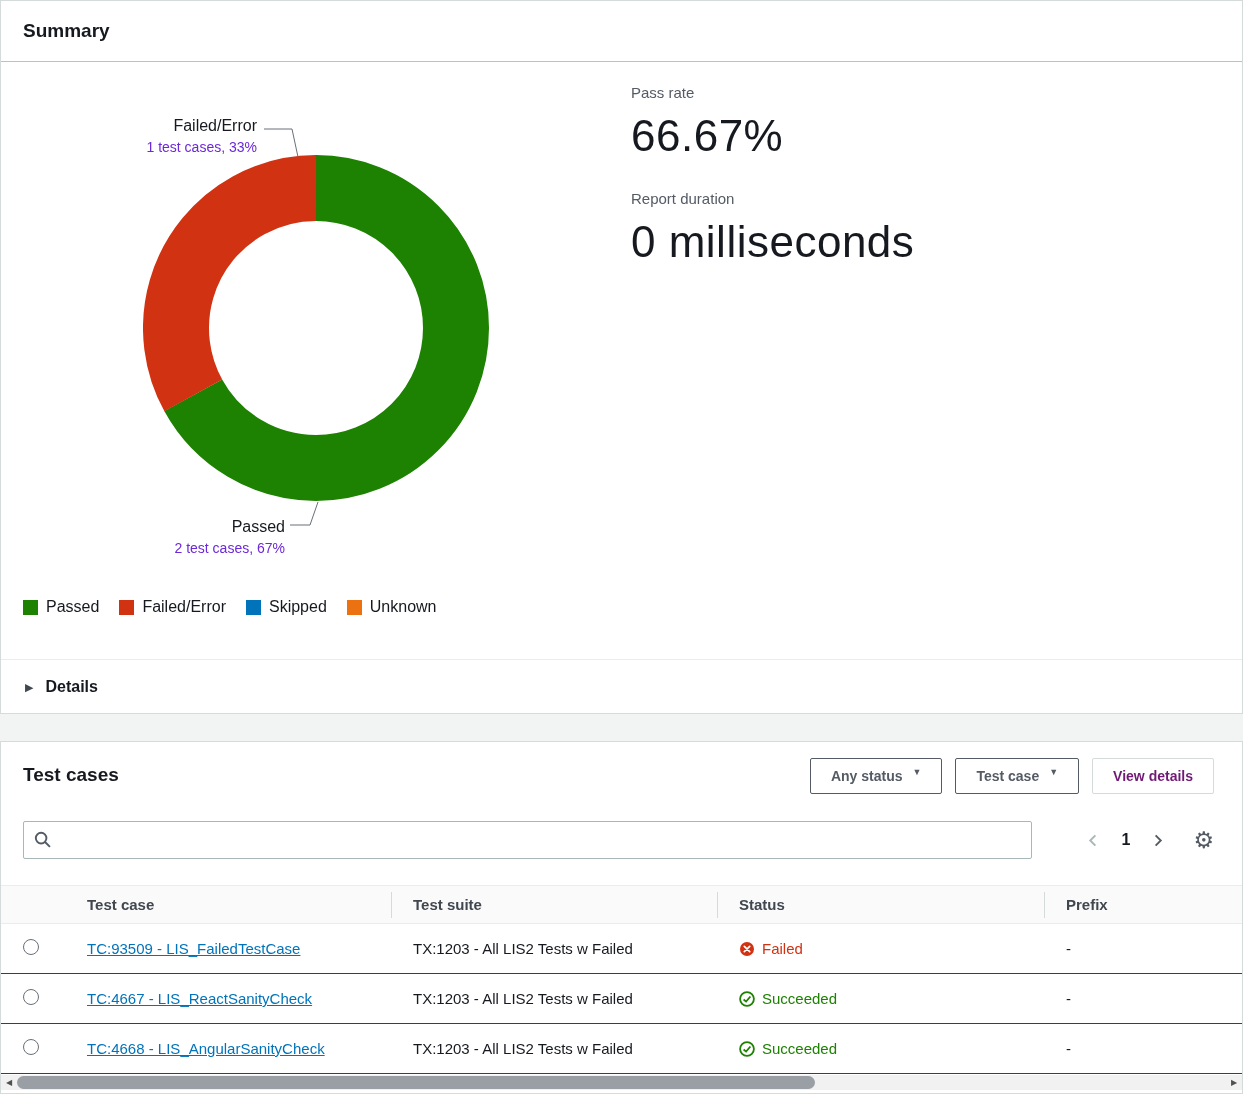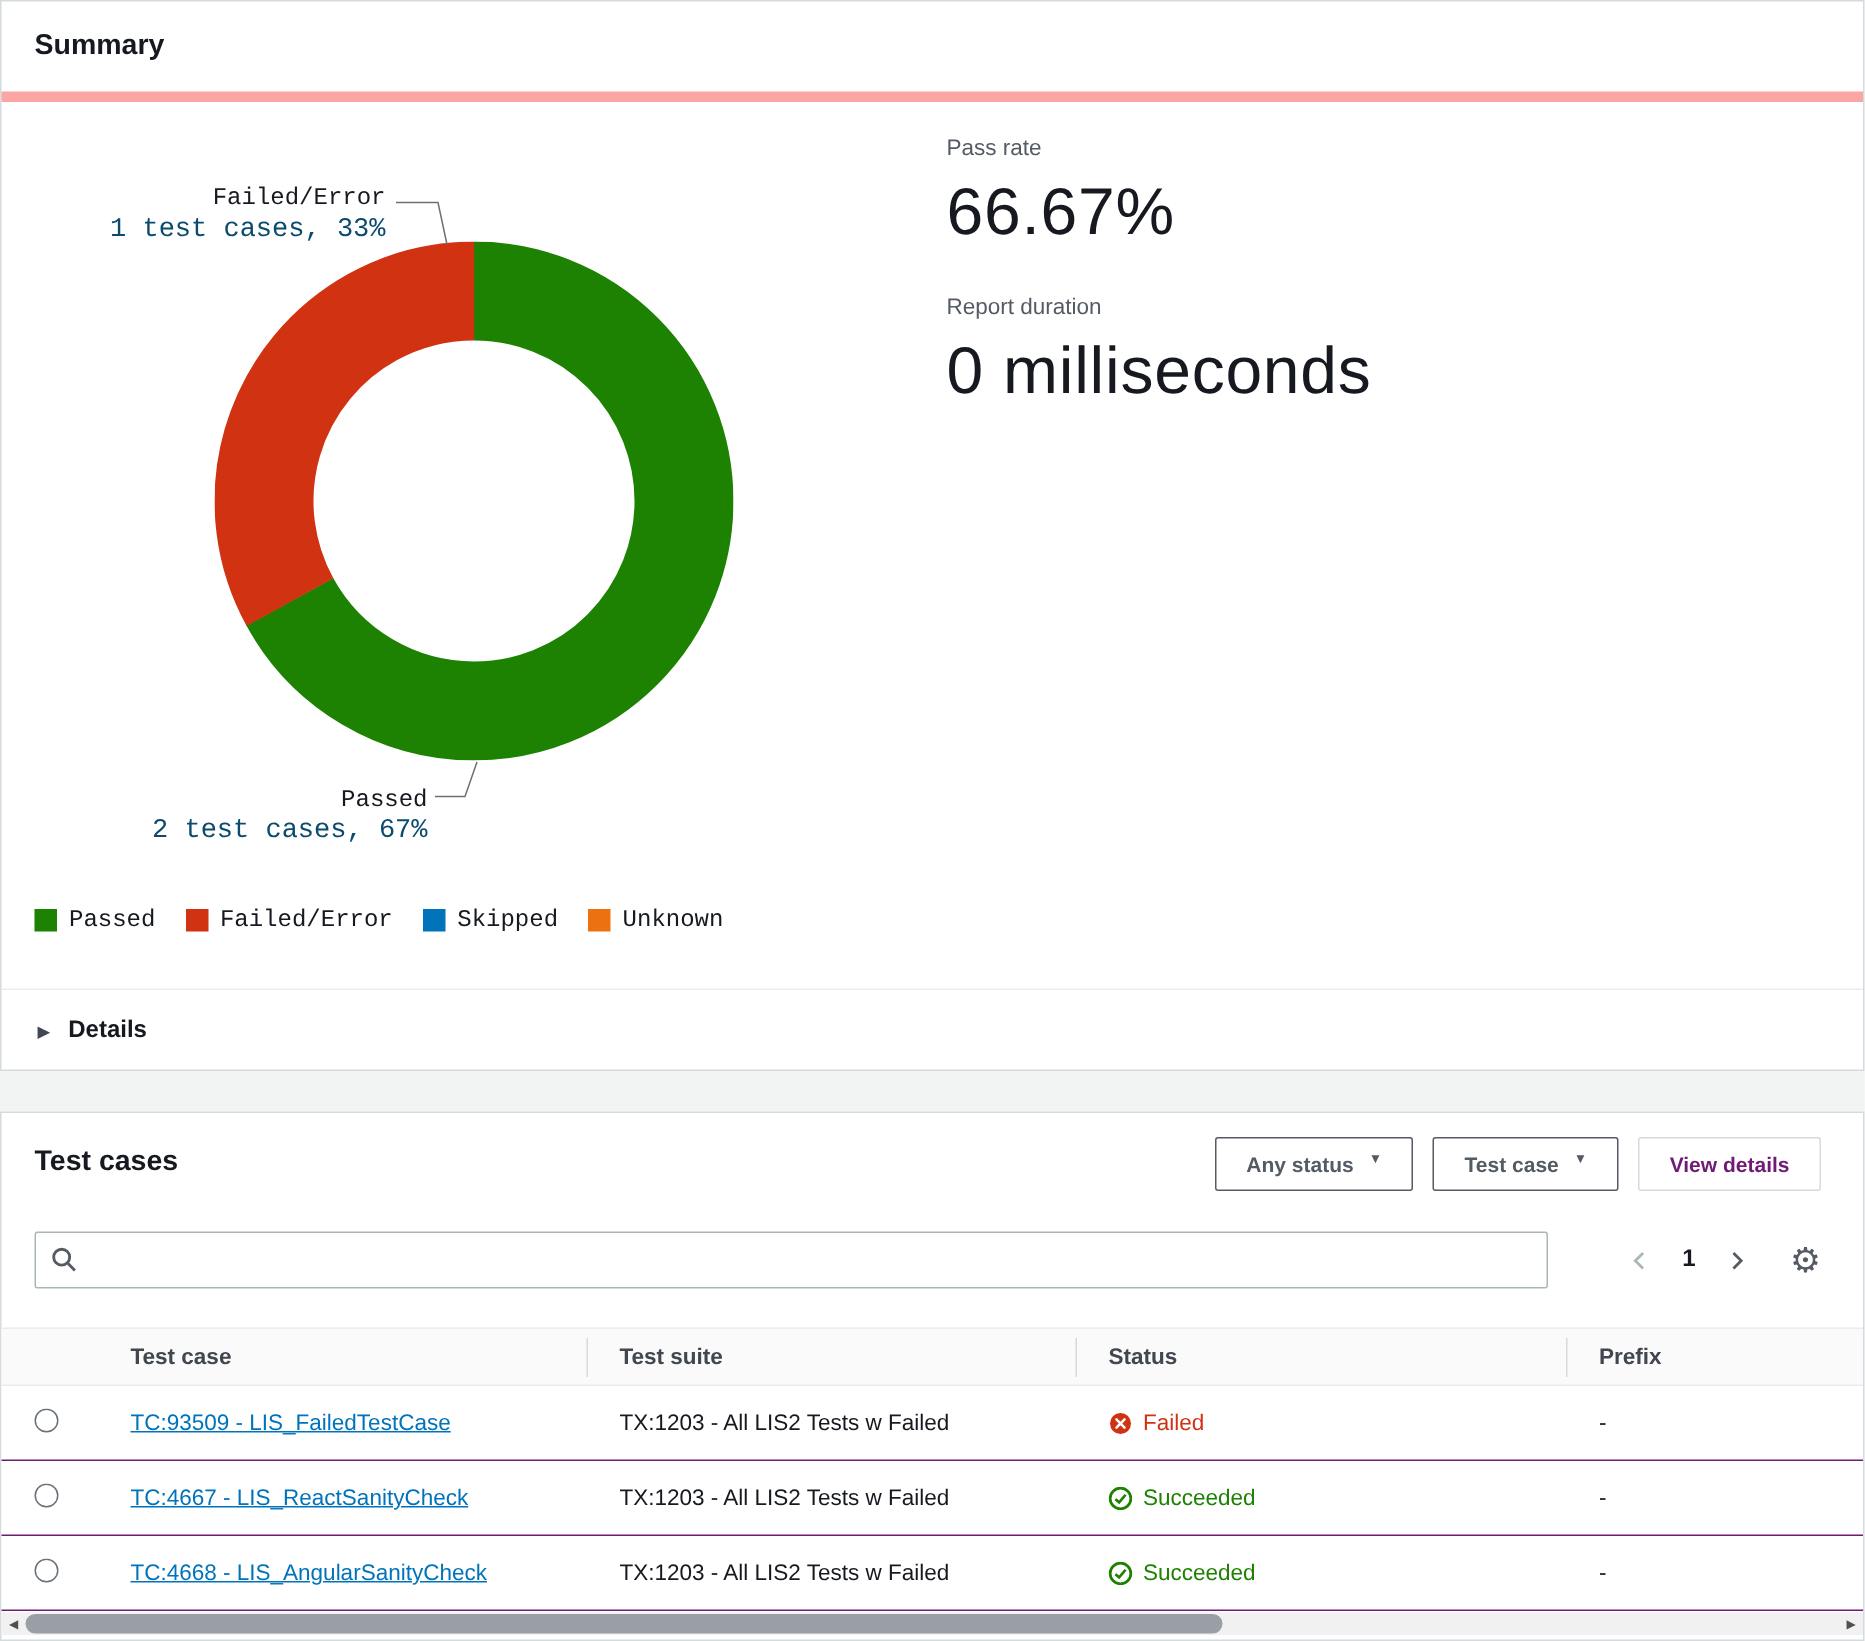--- a/index.html
+++ b/index.html
@@ -11,32 +11,32 @@
     position: relative;
     overflow: hidden;
   }
   .card { background:#fff; border:1px solid #d5dbdb; position:absolute; left:0; width:1243px; }
 
   
   #summary-card { top:0; height:714px; }
   .card-header {
     padding:19px 22px;
     font-size:19px; font-weight:700; color:#16191f;
-    border-bottom:7px solid #fca5a5;
+    border-bottom:1px solid #fca5a5;
   }
   .summary-body { position:relative; height:591px; }
 
-  .chart-area { position:absolute; left:0; top:0; width:640px; height:591px;font-family:Liberation Mono, monospace; }
+  .chart-area { position:absolute; left:0; top:0; width:640px; height:591px; }
   #donut { position:absolute; left:142px; top:93px; }
   .connectors { position:absolute; left:0; top:0; pointer-events:none; }
   .connectors polyline { fill:none; stroke:#687078; stroke-width:1; }
 
   .anno { position:absolute; text-align:right; }
   .anno-label { font-size:16px; color:#16191f; line-height:22px; }
-  .anno-sub { font-size:18px; color:#0c4a6e; line-height:21px; }
+  .anno-sub { font-size:14px; color:#6d28d9; line-height:21px; }
   .anno-failed { left:0; top:53px; width:256px; }
   .anno-passed { left:0; top:454px; width:284px; }
 
   .legend { position:absolute; left:22px; top:536px; display:flex; gap:20px; align-items:center; }
   .legend-item { display:flex; align-items:center; gap:8px; font-size:16px; color:#16191f; }
   .legend-item .swatch { width:15px; height:15px; display:inline-block; }
 
   .stats { position:absolute; left:630px; top:21px; }
   .stat-label { font-size:15px; color:#545b64; line-height:20px; margin-bottom:6px; }
   .stat-value { font-size:44px; font-weight:300; color:#16191f; line-height:54px; margin-bottom:26px; letter-spacing:.5px; }

